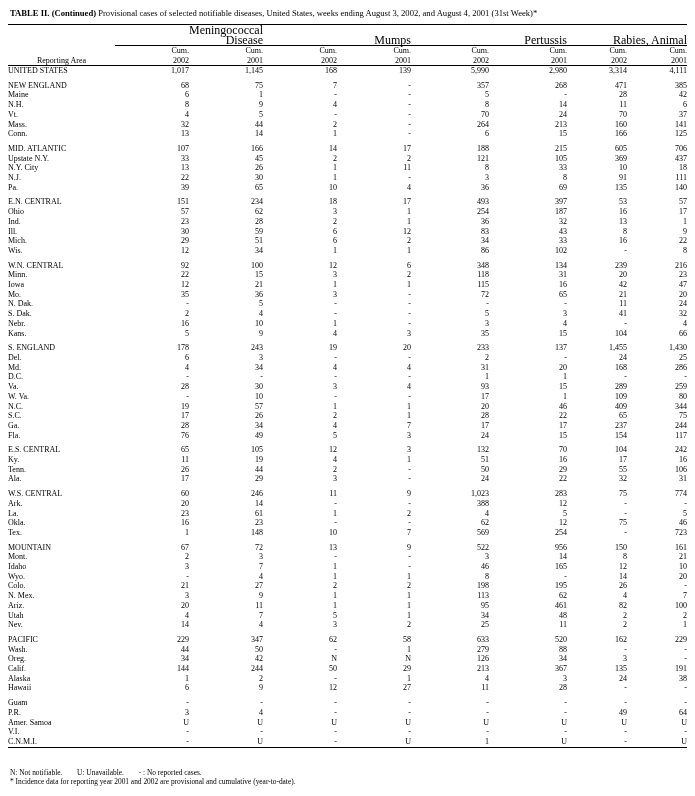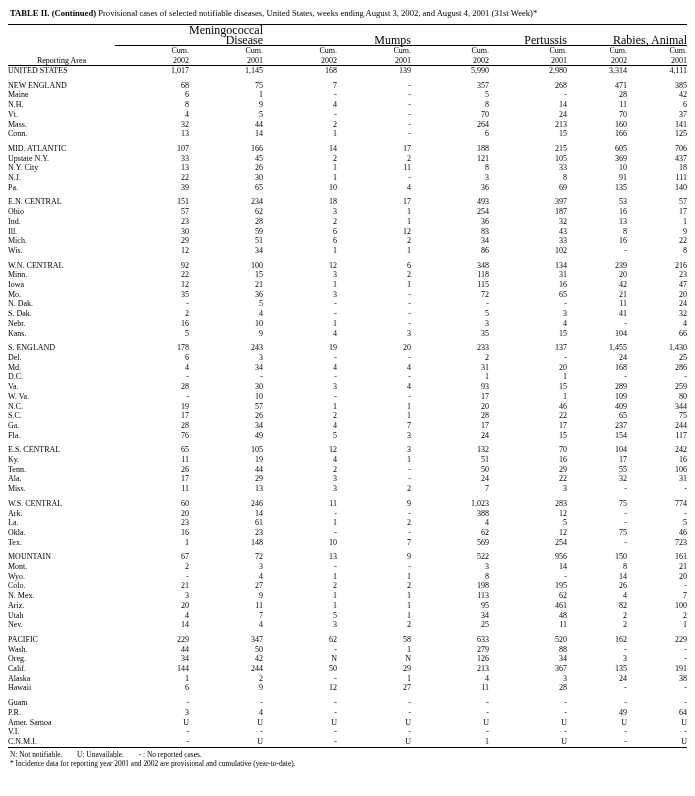--- a/index.html
+++ b/index.html
@@ -72,21 +72,21 @@
     overflow:hidden;
   }
   td.num{
     text-align:right;
     padding-right:13px;
     white-space:nowrap;
   }
   tr.spacer td{height:5px;line-height:5px;font-size:5px;}
   tr.us td{font-size:8px;}
   .footnotes{
-    margin-top:2px;
+    margin-top:20px;
     font-size:7.4px;
     line-height:9.3px;
     padding-left:2px;
   }
   .footnotes div{white-space:pre;}
   .hr-full{
     border:0;
     border-top:1.1px solid #000;
     margin:0;
   }
@@ -591,31 +591,20 @@
           <td class="area">Ala.</td>
           <td class="num">17</td>
           <td class="num">29</td>
           <td class="num">3</td>
           <td class="num">-</td>
           <td class="num">24</td>
           <td class="num">22</td>
           <td class="num">32</td>
           <td class="num">31</td>
         </tr>
-        <tr>
-          <td class="area">Miss.</td>
-          <td class="num">11</td>
-          <td class="num">13</td>
-          <td class="num">3</td>
-          <td class="num">2</td>
-          <td class="num">7</td>
-          <td class="num">3</td>
-          <td class="num">-</td>
-          <td class="num">-</td>
-        </tr>
         <tr class="spacer">
           <td colspan="9"></td>
         </tr>
         <tr>
           <td class="area">W.S. CENTRAL</td>
           <td class="num">60</td>
           <td class="num">246</td>
           <td class="num">11</td>
           <td class="num">9</td>
           <td class="num">1,023</td>
@@ -684,20 +673,31 @@
         <tr>
           <td class="area">Mont.</td>
           <td class="num">2</td>
           <td class="num">3</td>
           <td class="num">-</td>
           <td class="num">-</td>
           <td class="num">3</td>
           <td class="num">14</td>
           <td class="num">8</td>
           <td class="num">21</td>
+        </tr>
+        <tr>
+          <td class="area">Idaho</td>
+          <td class="num">3</td>
+          <td class="num">7</td>
+          <td class="num">1</td>
+          <td class="num">-</td>
+          <td class="num">46</td>
+          <td class="num">165</td>
+          <td class="num">12</td>
+          <td class="num">10</td>
         </tr>
         <tr>
           <td class="area">Wyo.</td>
           <td class="num">-</td>
           <td class="num">4</td>
           <td class="num">1</td>
           <td class="num">1</td>
           <td class="num">8</td>
           <td class="num">-</td>
           <td class="num">14</td>

